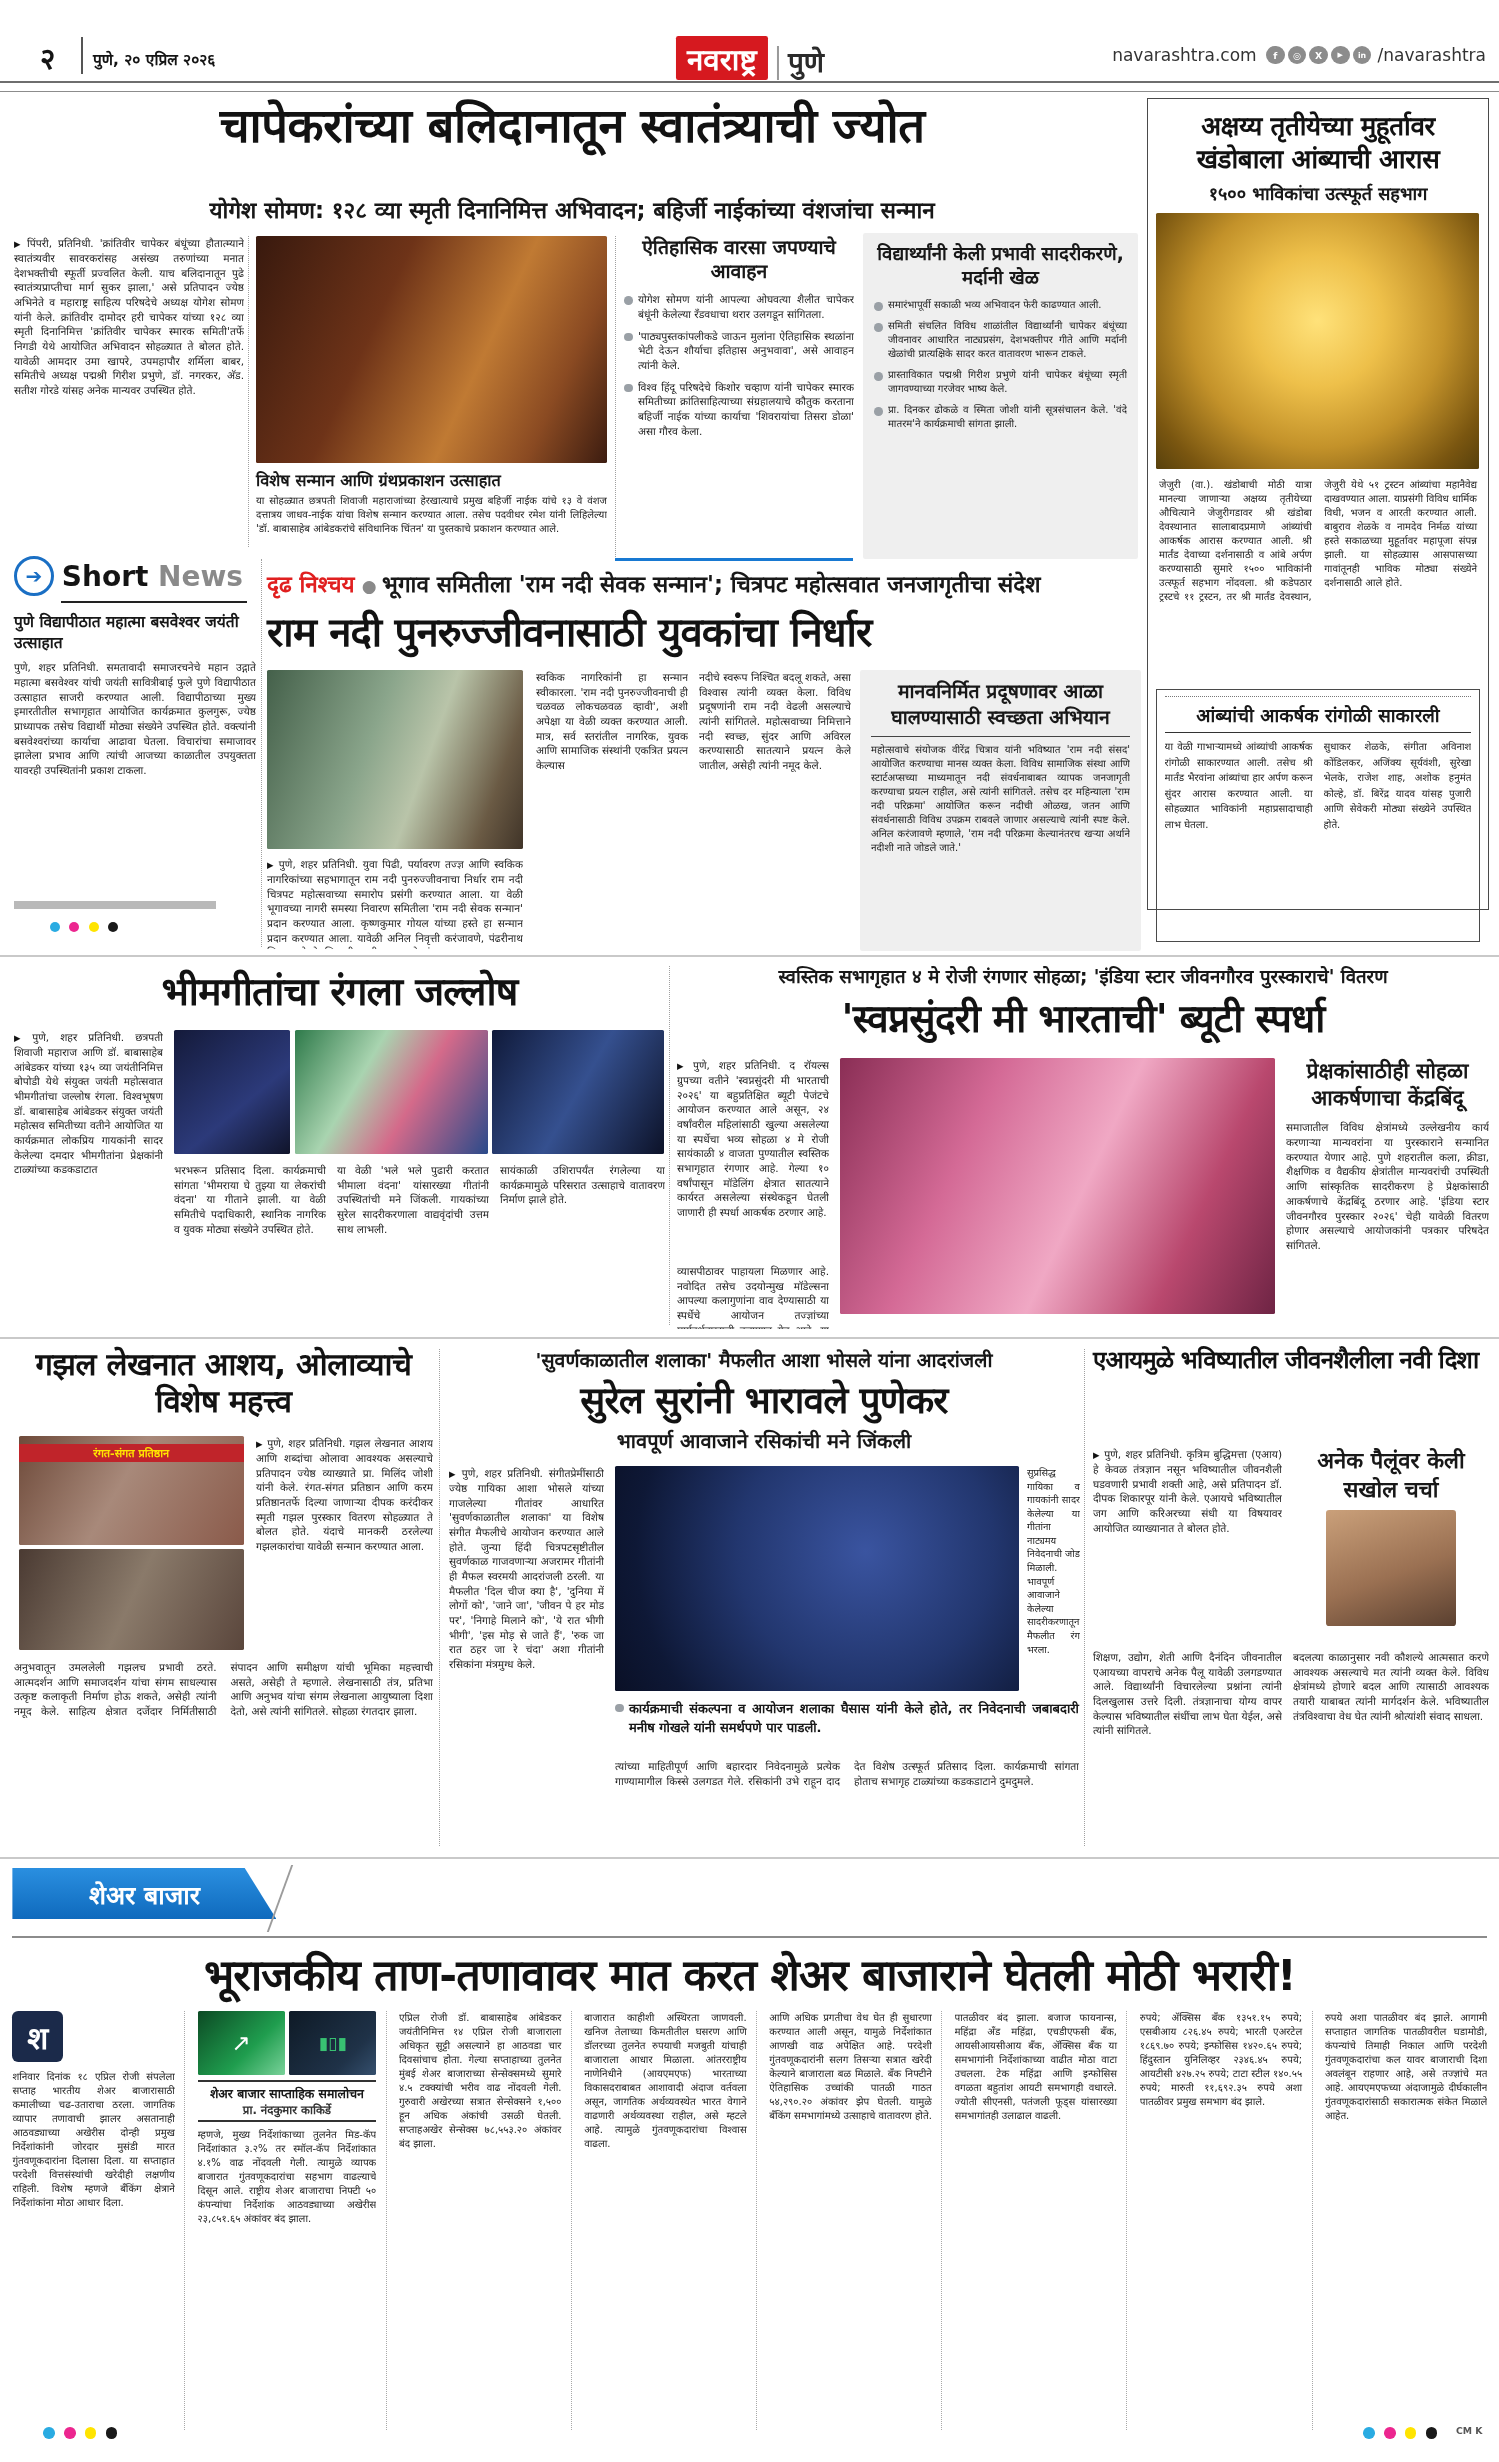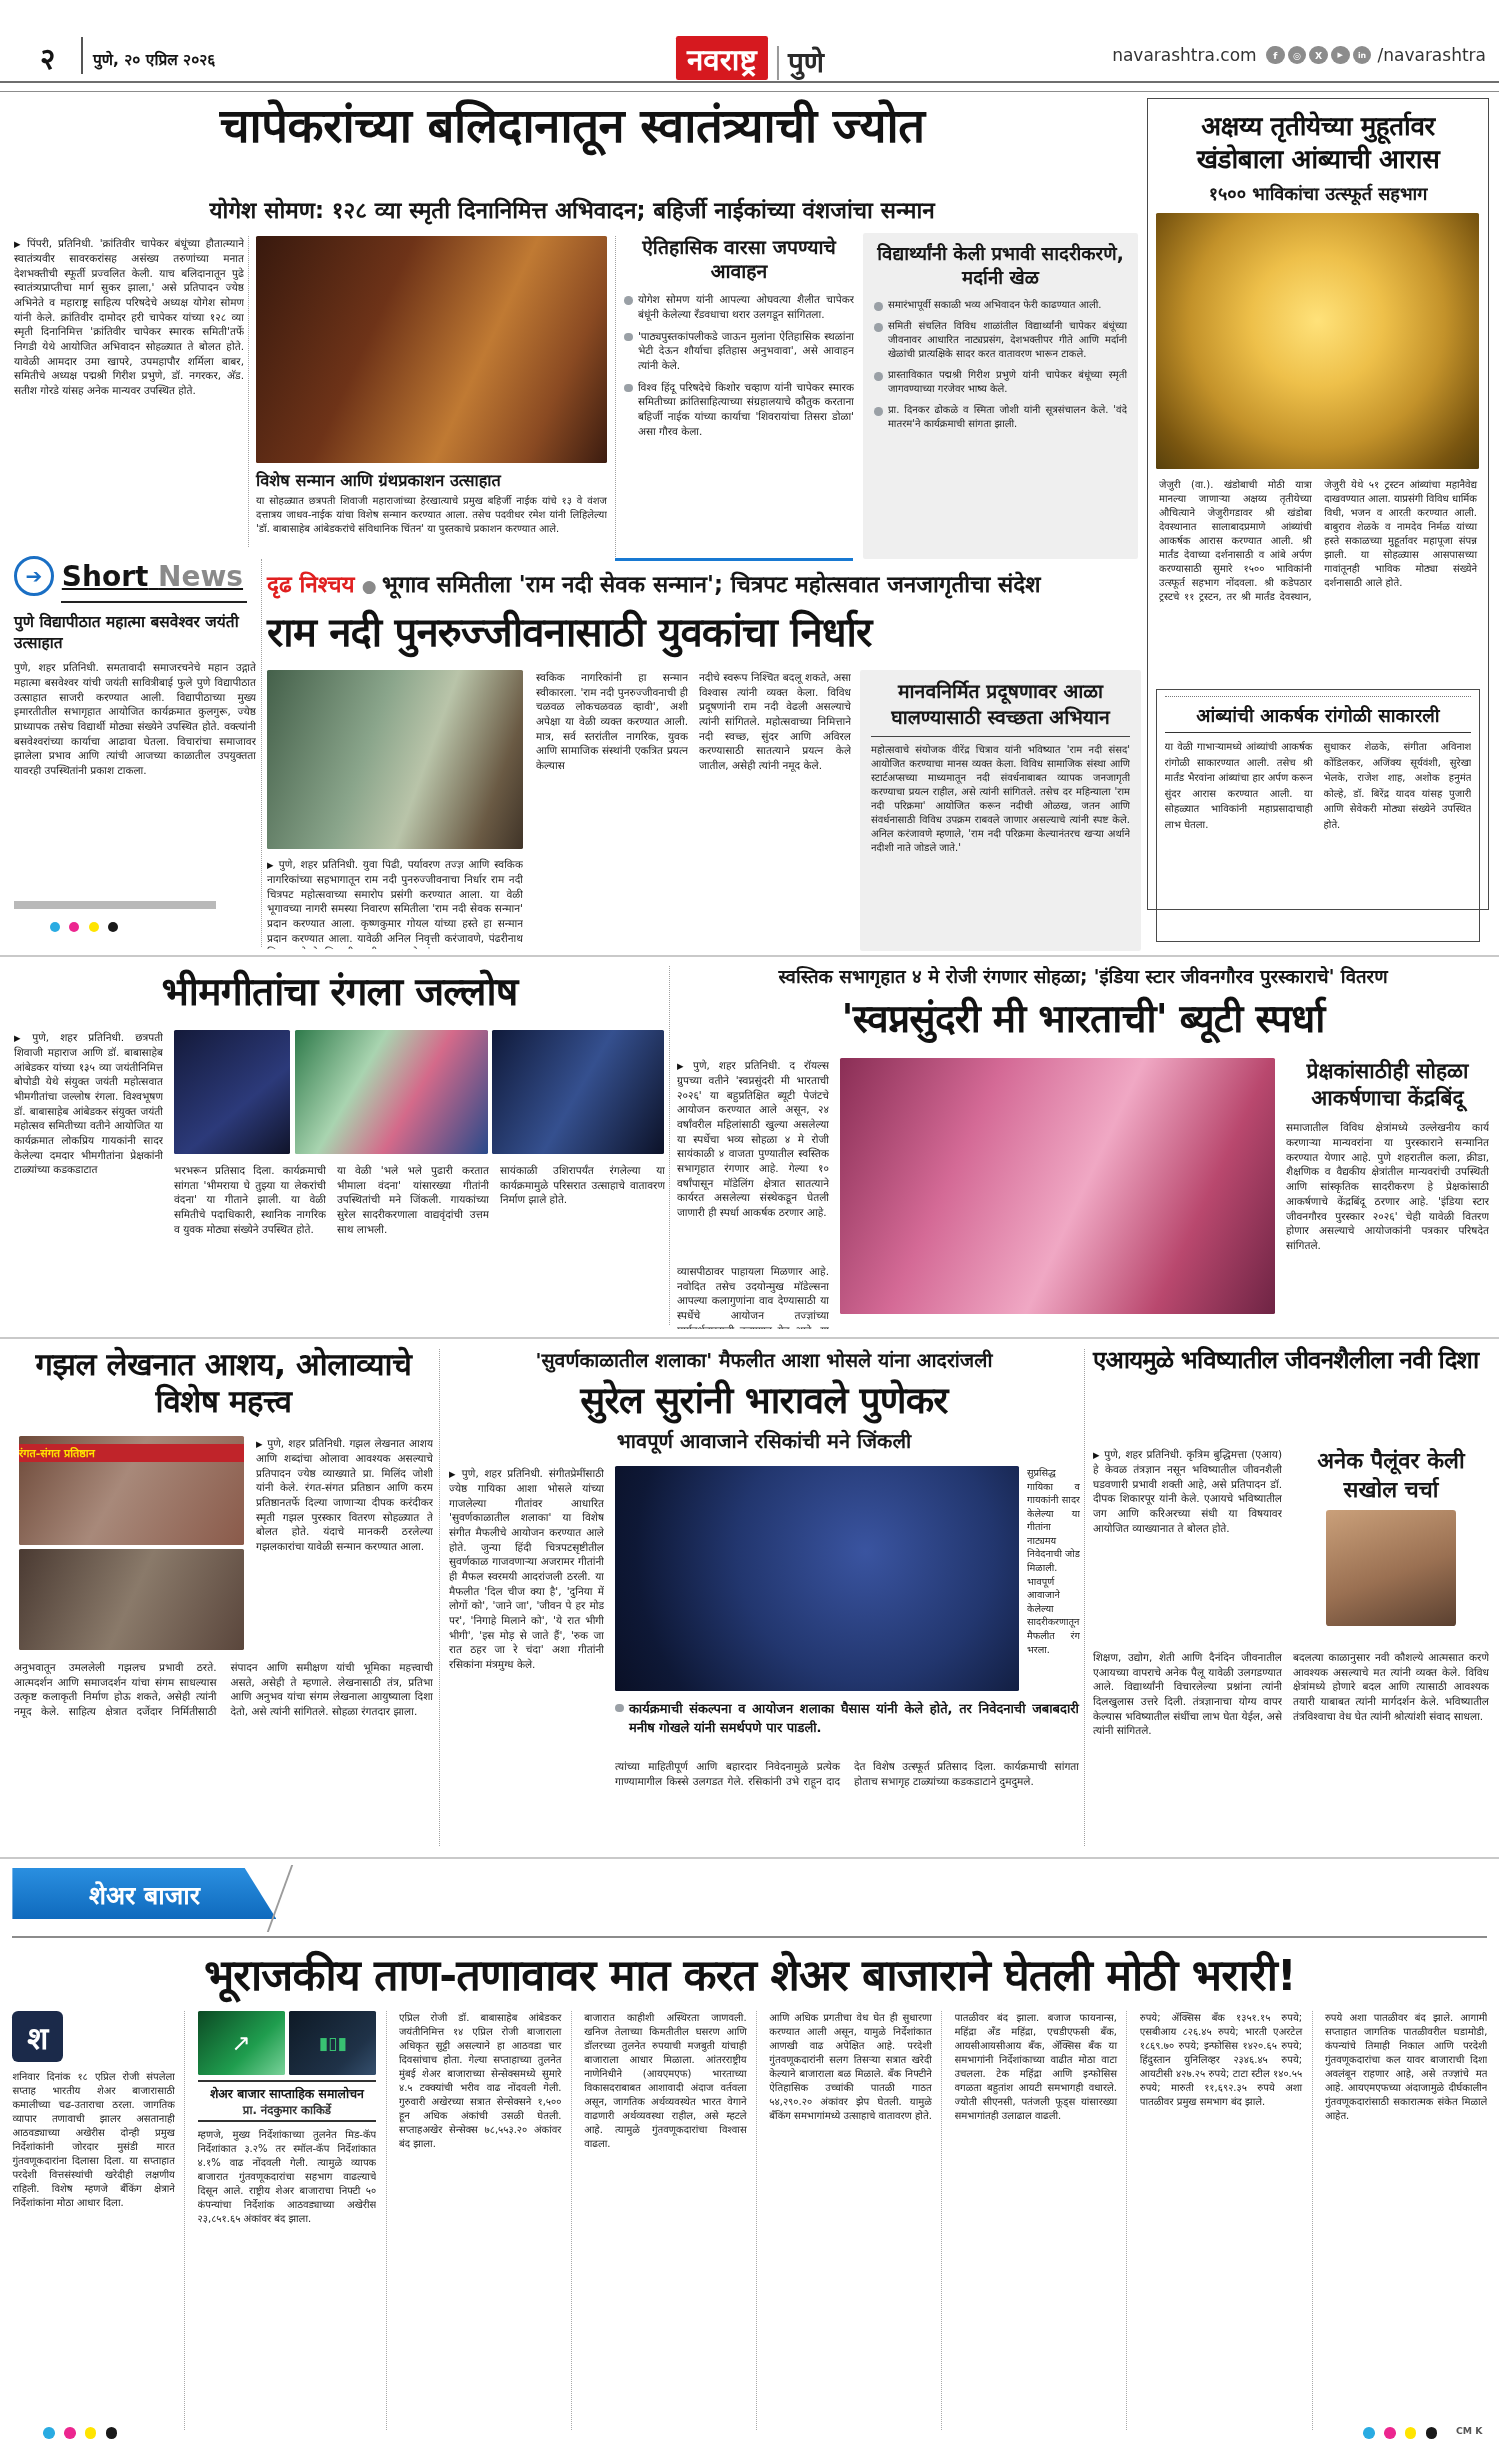--- a/index.html
+++ b/index.html
@@ -102,21 +102,21 @@
     <div style="display:flex;gap:11px;">
       <div class="body-txt jt" style="width:50%;font-size:10px;line-height:1.55;">या वेळी गाभाऱ्यामध्ये आंब्यांची आकर्षक रांगोळी साकारण्यात आली. तसेच श्री मार्तंड भैरवांना आंब्यांचा हार अर्पण करून सुंदर आरास करण्यात आली. या सोहळ्यात भाविकांनी महाप्रसादाचाही लाभ घेतला.</div>
       <div class="body-txt jt" style="width:50%;font-size:10px;line-height:1.55;">सुधाकर शेळके, संगीता अविनाश कोंडिलकर, अजिंक्य सूर्यवंशी, सुरेखा भेलके, राजेश शाह, अशोक हनुमंत कोल्हे, डॉ. बिरेंद्र यादव यांसह पुजारी आणि सेवेकरी मोठ्या संख्येने उपस्थित होते.</div>
     </div>
   </div>
 </div>
 
 <div class="abs" style="left:14px;top:556px;width:242px;height:388px;">
   <div style="display:flex;align-items:center;gap:7.8px;">
     <span style="width:34px;height:34px;border-radius:50%;border:3.1px solid #1a6fc4;color:#1a6fc4;display:inline-flex;align-items:center;justify-content:center;font-size:20px;font-weight:800;">➔</span>
-    <span style="font-size:28px;font-weight:800;text-decoration:underline;"><span>Short</span> <span style="color:#8a8a8a;">News</span></span>
+    <span style="font-size:28px;font-weight:800;"><span>Short</span> <span style="color:#8a8a8a;">News</span></span>
   </div>
   <div style="width:186px;height:2.3px;background:#222;margin:4.7px 0 9.3px 47px;"></div>
   <div class="subhead" style="font-size:15.5px;line-height:1.35;margin-bottom:6.2px;">पुणे विद्यापीठात महात्मा बसवेश्वर जयंती उत्साहात</div>
   <div class="body-txt jt" style="height:233px;">पुणे, शहर प्रतिनिधी. समतावादी समाजरचनेचे महान उद्गाते महात्मा बसवेश्वर यांची जयंती सावित्रीबाई फुले पुणे विद्यापीठात उत्साहात साजरी करण्यात आली. विद्यापीठाच्या मुख्य इमारतीतील सभागृहात आयोजित कार्यक्रमात कुलगुरू, ज्येष्ठ प्राध्यापक तसेच विद्यार्थी मोठ्या संख्येने उपस्थित होते. वक्त्यांनी बसवेश्वरांच्या कार्याचा आढावा घेतला. विचारांचा समाजावर झालेला प्रभाव आणि त्यांची आजच्या काळातील उपयुक्तता यावरही उपस्थितांनी प्रकाश टाकला.</div>
   <div class="endbar" style="width:202px;margin-top:7.8px;"></div>
   <div style="margin-top:11px;margin-left:36px;">
     <span class="cdot" style="background:#29abe2;width:10px;height:10px;"></span>
     <span class="cdot" style="background:#ec268f;width:10px;height:10px;"></span>
     <span class="cdot" style="background:#ffe400;width:10px;height:10px;"></span>
     <span class="cdot" style="background:#1a1a1a;width:10px;height:10px;"></span>
@@ -163,21 +163,21 @@
     <div class="subhead" style="font-size:21px;text-align:center;line-height:1.3;margin-bottom:7.8px;">प्रेक्षकांसाठीही सोहळा आकर्षणाचा केंद्रबिंदू</div>
     <div class="body-txt jt" style="height:217px;">समाजातील विविध क्षेत्रांमध्ये उल्लेखनीय कार्य करणाऱ्या मान्यवरांना या पुरस्काराने सन्मानित करण्यात येणार आहे. पुणे शहरातील कला, क्रीडा, शैक्षणिक व वैद्यकीय क्षेत्रांतील मान्यवरांची उपस्थिती आणि सांस्कृतिक सादरीकरण हे प्रेक्षकांसाठी आकर्षणाचे केंद्रबिंदू ठरणार आहे. 'इंडिया स्टार जीवनगौरव पुरस्कार २०२६' चेही यावेळी वितरण होणार असल्याचे आयोजकांनी पत्रकार परिषदेत सांगितले.</div>
   </div>
   <div class="abs body-txt jt" style="left:0;top:301px;width:152px;height:65px;overflow:hidden;">व्यासपीठावर पाहायला मिळणार आहे. नवोदित तसेच उदयोन्मुख मॉडेल्सना आपल्या कलागुणांना वाव देण्यासाठी या स्पर्धेचे आयोजन तज्ज्ञांच्या मार्गदर्शनाखाली करण्यात येत आहे. या सोहळ्यास बिग बॉस फेम तृप्ती देसाई, तसेच कला क्षेत्रातील अनेक मान्यवर उपस्थित राहणार आहेत.</div>
 </div>
 <div class="hline" style="left:0;top:1337px;width:1500px;height:1.6px;background:#c9c9c9;"></div>
 
 <div class="abs" style="left:14px;top:1346px;width:419px;height:505px;">
   <div class="headline" style="font-size:31px;text-align:center;line-height:1.2;">गझल लेखनात आशय, ओलाव्याचे विशेष महत्त्व</div>
   <div class="photo" style="left:4.7px;top:90px;width:225px;height:109px;background:linear-gradient(120deg,#6e4a3a 0%,#a8897a 45%,#8a5a4a 100%);">
-    <div style="background:#c0242a;color:#ffe400;font-size:11px;font-weight:700;text-align:left;padding:1.6px 0;margin-top:7.8px;">रंगत-संगत प्रतिष्ठान</div>
+    <div style="background:#c0242a;color:#ffe400;font-size:11px;font-weight:700;text-align:center;padding:1.6px 0;margin-top:7.8px;">रंगत-संगत प्रतिष्ठान</div>
   </div>
   <div class="photo" style="left:4.7px;top:203px;width:225px;height:101px;background:linear-gradient(115deg,#4a3a32 0%,#8a7a6a 50%,#5a463c 100%);"></div>
   <div class="abs body-txt jt" style="left:242px;top:90px;width:177px;height:214px;"><span class="marker">▶</span><span>पुणे, शहर प्रतिनिधी. गझल लेखनात आशय आणि शब्दांचा ओलावा आवश्यक असल्याचे प्रतिपादन ज्येष्ठ व्याख्याते प्रा. मिलिंद जोशी यांनी केले. रंगत-संगत प्रतिष्ठान आणि करम प्रतिष्ठानतर्फे दिल्या जाणाऱ्या दीपक करंदीकर स्मृती गझल पुरस्कार वितरण सोहळ्यात ते बोलत होते. यंदाचे मानकरी ठरलेल्या गझलकारांचा यावेळी सन्मान करण्यात आला.</span></div>
   <div class="abs body-txt jt" style="left:0;top:314px;width:419px;height:183px;column-count:2;column-gap:14px;">अनुभवातून उमललेली गझलच प्रभावी ठरते. आत्मदर्शन आणि समाजदर्शन यांचा संगम साधल्यास उत्कृष्ट कलाकृती निर्माण होऊ शकते, असेही त्यांनी नमूद केले. साहित्य क्षेत्रात दर्जेदार निर्मितीसाठी संपादन आणि समीक्षण यांची भूमिका महत्त्वाची असते, असेही ते म्हणाले. लेखनासाठी तंत्र, प्रतिभा आणि अनुभव यांचा संगम लेखनाला आयुष्याला दिशा देतो, असे त्यांनी सांगितले. सोहळा रंगतदार झाला.</div>
 </div>
 <div class="vsep" style="left:439px;top:1349px;height:497px;"></div>
 
 <div class="abs" style="left:449px;top:1346px;width:630px;height:505px;">
   <div class="subhead" style="font-size:19.4px;text-align:center;font-weight:800;">'सुवर्णकाळातील शलाका' मैफलीत आशा भोसले यांना आदरांजली</div>
   <div class="headline" style="font-size:37px;text-align:center;letter-spacing:-0.8px;">सुरेल सुरांनी भारावले पुणेकर</div>

